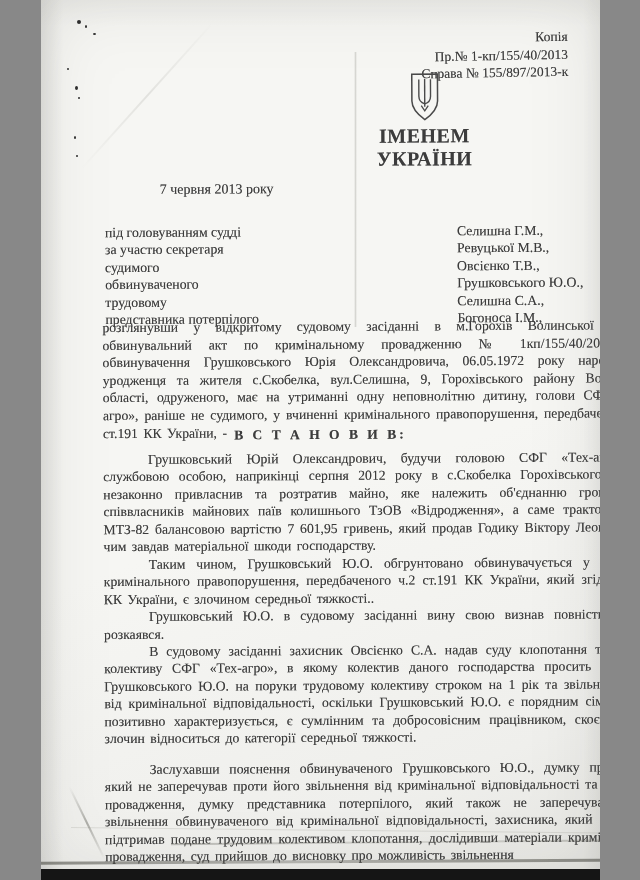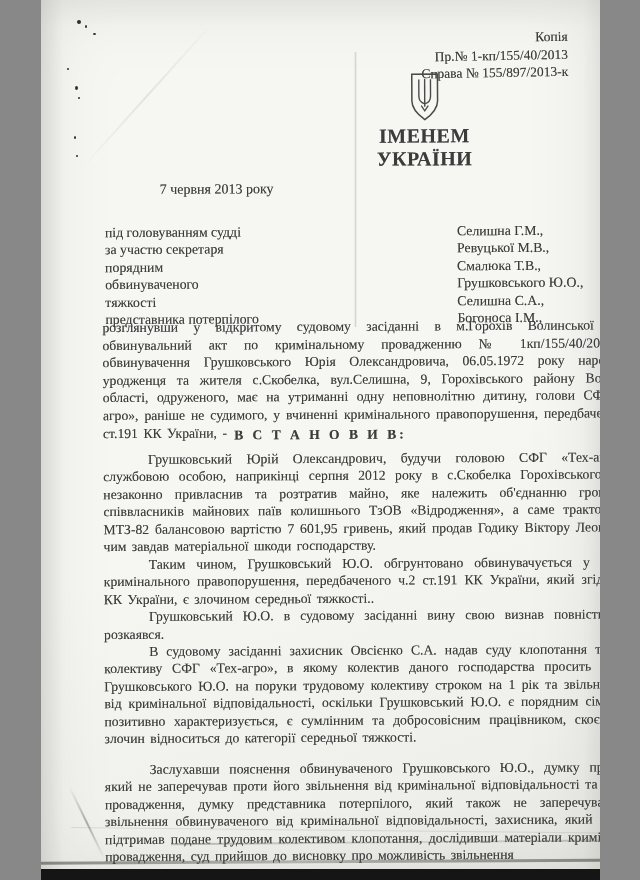--- a/index.html
+++ b/index.html
@@ -114,29 +114,29 @@
     <div class="participants">
       <div class="row">
         <span class="role">під головуванням судді</span>
         <span class="name">Селишна Г.М.,</span>
       </div>
       <div class="row">
         <span class="role">за участю секретаря</span>
         <span class="name">Ревуцької М.В.,</span>
       </div>
       <div class="row">
-        <span class="role">порядним</span>
-        <span class="name">Смалюка Т.В.,</span>
+        <span class="role">судимого</span>
+        <span class="name">Овсієнко Т.В.,</span>
       </div>
       <div class="row">
         <span class="role">обвинуваченого</span>
         <span class="name">Грушковського Ю.О.,</span>
       </div>
       <div class="row">
-        <span class="role">тяжкості</span>
+        <span class="role">трудовому</span>
         <span class="name">Селишна С.А.,</span>
       </div>
       <div class="row">
         <span class="role">представника потерпілого</span>
         <span class="name">Богоноса І.М.,</span>
       </div>
     </div>
 
     <div class="intro">розглянувши у відкритому судовому засіданні в м.Горохів Волинської області обвинувальний акт по кримінальному провадженню № 1кп/155/40/2013 про обвинувачення Грушковського Юрія Олександровича, 06.05.1972 року народження, уродженця та жителя с.Скобелка, вул.Селишна, 9, Горохівського району Волинської області, одруженого, має на утриманні одну неповнолітню дитину, голови СФГ «Тех-агро», раніше не судимого, у вчиненні кримінального правопорушення, передбаченого ч.2 ст.191 КК України, -</div>
 

